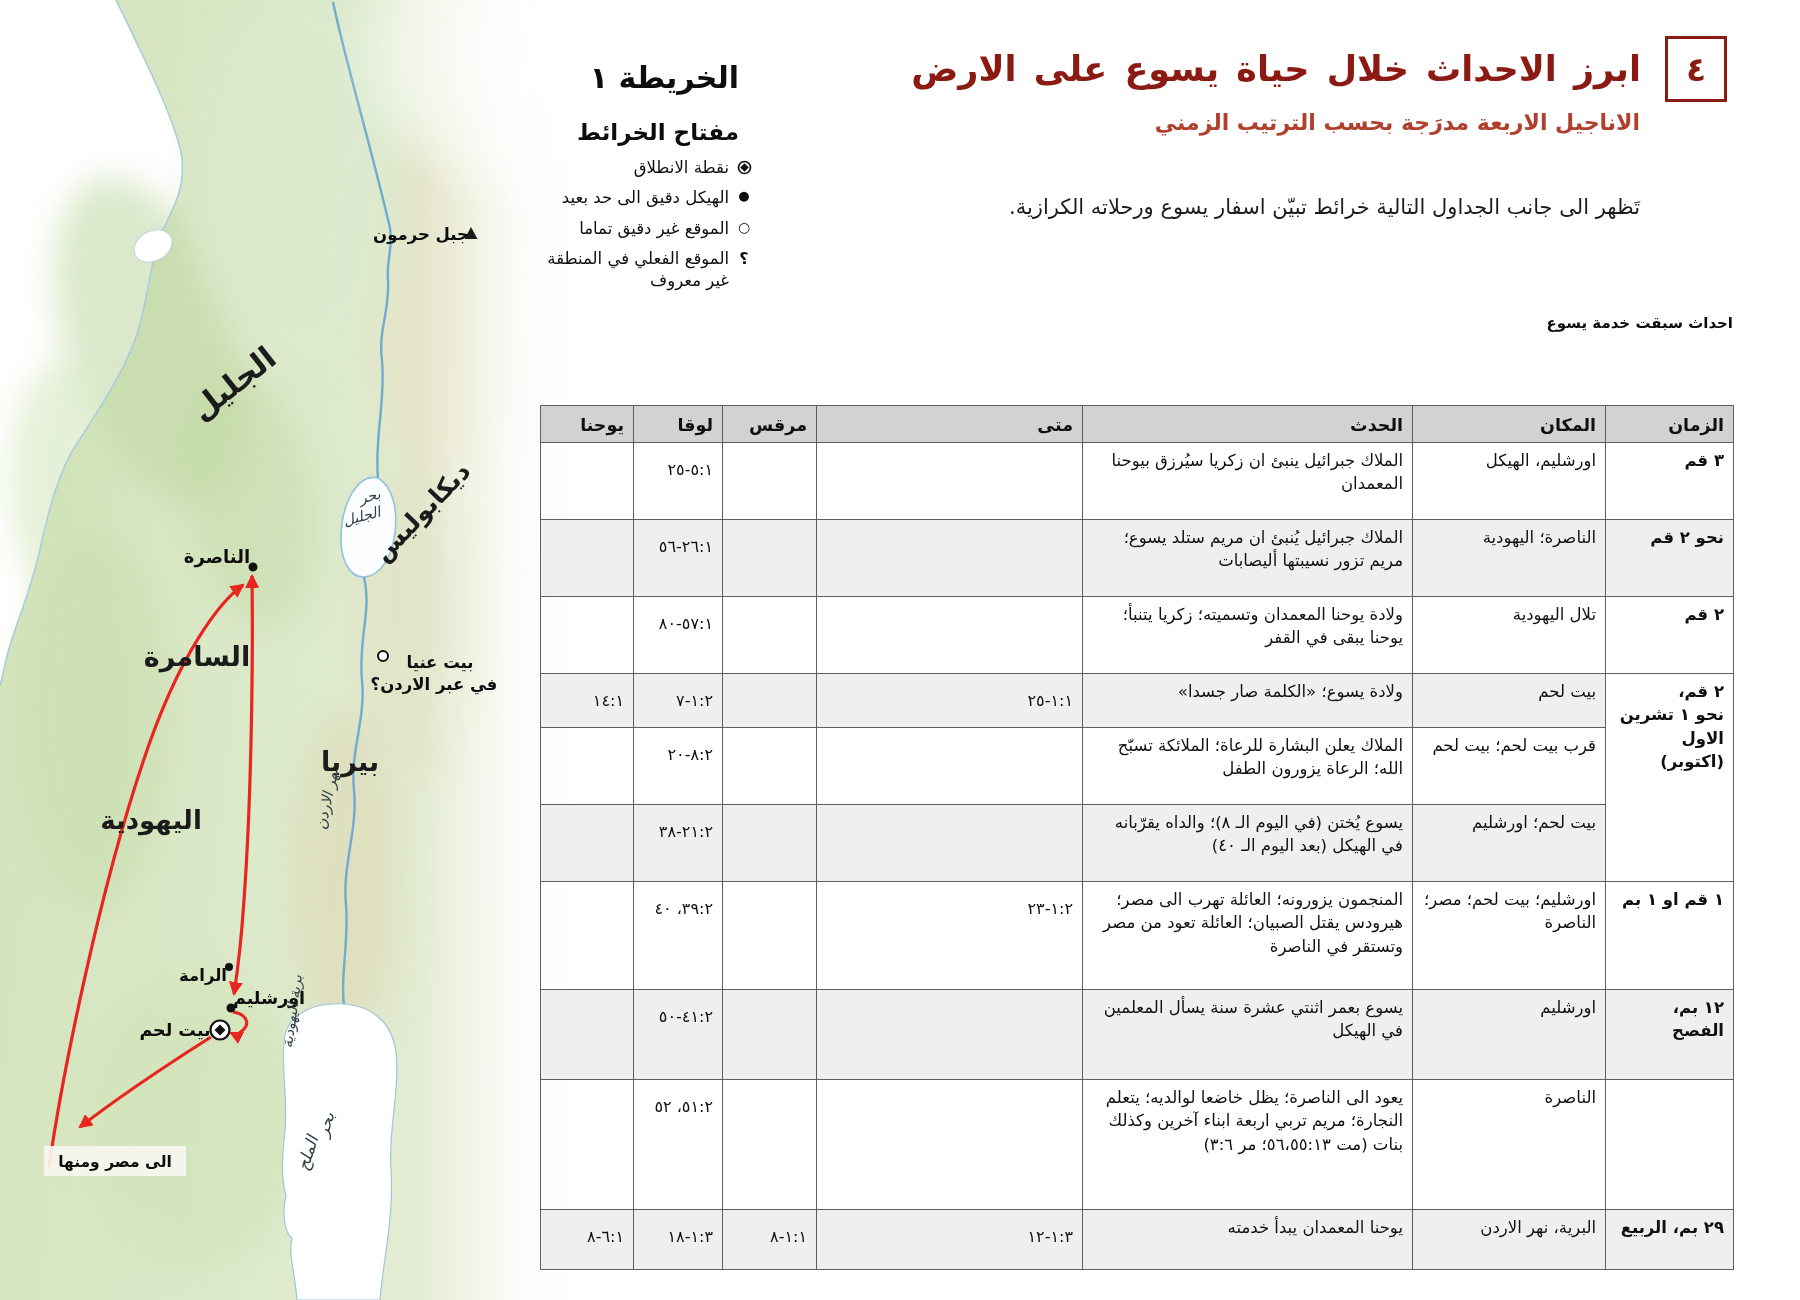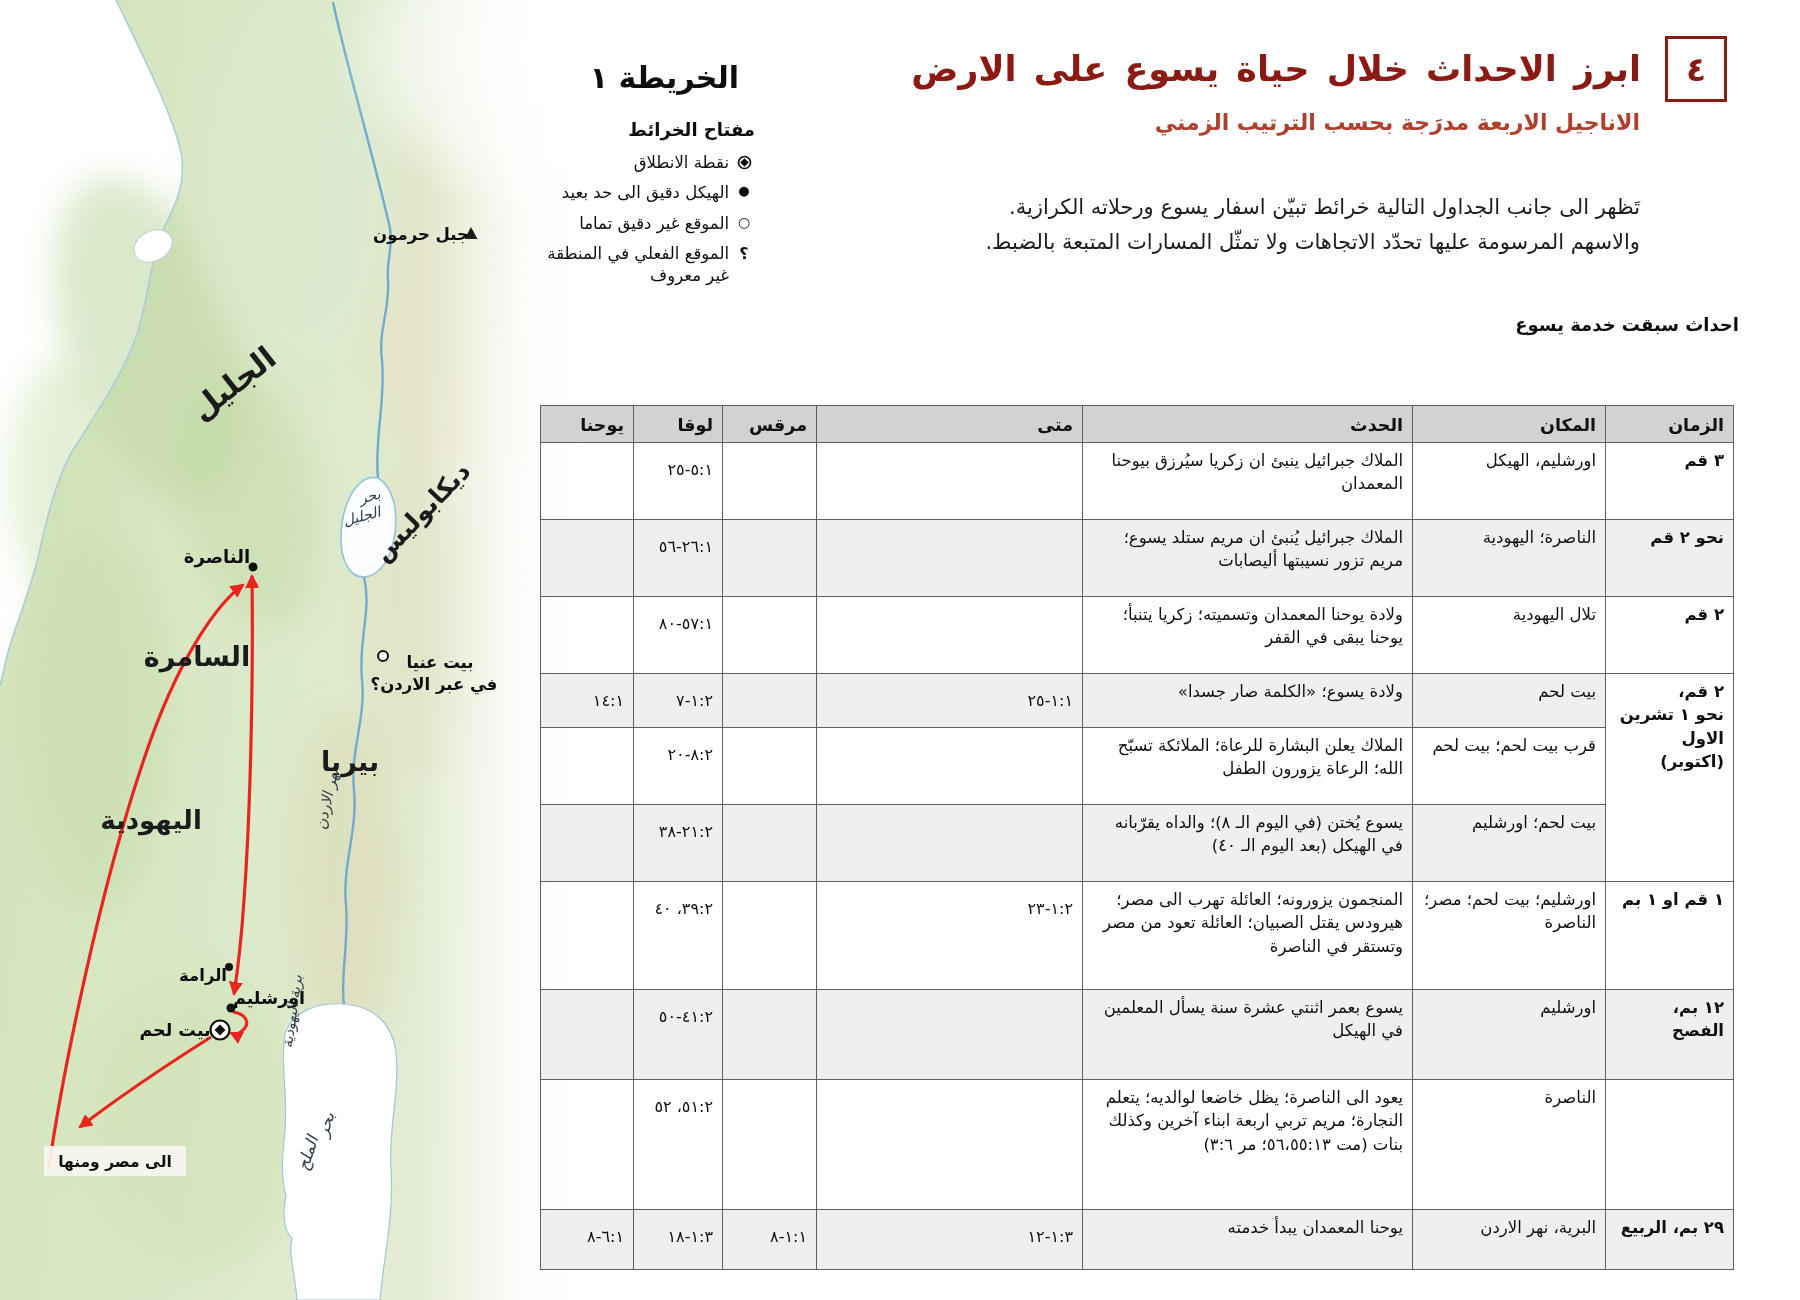--- a/index.html
+++ b/index.html
@@ -7,25 +7,25 @@
     width:1800px;height:1300px;position:relative;overflow:hidden;
     background:#ffffff;font-family:"DejaVu Sans",sans-serif;color:#111;
   }
   
   .masthead{position:absolute;top:36px;right:73px;display:flex;direction:rtl;align-items:center;gap:24px;}
   .num-box{width:56px;height:60px;border:3px solid #8b1a12;display:flex;align-items:center;justify-content:center;
            font-size:33px;font-weight:bold;color:#8b1a12;}
   .main-title{font-size:35px;font-weight:bold;color:#8b1a12;white-space:nowrap;word-spacing:5px;}
   .subtitle{position:absolute;top:110px;right:160px;font-size:22px;font-weight:bold;color:#b0402c;direction:rtl;}
   .intro{position:absolute;top:190px;right:160px;direction:rtl;text-align:right;font-size:21px;line-height:35px;color:#1c1c1c;margin-left:48px;}
-  .section-title{position:absolute;top:314px;right:61px;direction:rtl;font-size:18px;font-weight:bold;color:#0d0d0d;}
+  .section-title{position:absolute;top:314px;right:67px;direction:rtl;font-size:15px;font-weight:bold;color:#0d0d0d;}
   
   .map-key{position:absolute;top:44px;right:1045px;width:260px;direction:rtl;text-align:right;color:#0d0d0d;}
   .map-key .mk-title{font-size:30px;font-weight:bold;margin:16px;}
-  .map-key .mk-sub{font-size:18px;font-weight:600;margin:24px 0 12px;text-align:right;}
+  .map-key .mk-sub{font-size:23px;font-weight:600;margin:24px 16px 12px;text-align:right;}
   ul.key{list-style:none;margin:0;padding:0;font-size:16.5px;}
   ul.key li{display:flex;align-items:flex-start;margin-bottom:8px;line-height:1.35;}
   ul.key .b{flex:0 0 22px;width:22px;text-align:center;margin-left:4px;font-weight:bold;}
   ul.key .b svg{vertical-align:-2px;}
   ul.key li .lbl{display:block;}
   ul.key li.wrap2 .lbl{max-width:196px;}
   
   table.events{position:absolute;top:405px;left:540px;width:1193px;table-layout:fixed;border-collapse:collapse;
                direction:rtl;font-size:16.5px;color:#101010;}
   table.events th,table.events td{border:1px solid #5f5f5f;vertical-align:top;text-align:right;
@@ -174,21 +174,20 @@
   </ul>
 </div>
 
 <div class="masthead">
   <div class="num-box">٤</div>
   <div class="main-title">ابرز الاحداث خلال حياة يسوع على الارض</div>
 </div>
 <div class="subtitle">الاناجيل الاربعة مدرَجة بحسب الترتيب الزمني</div>
 <div class="intro">
   <div>تَظهر الى جانب الجداول التالية خرائط تبيّن اسفار يسوع ورحلاته الكرازية.</div>
-  <div>والاسهم المرسومة عليها تحدّد الاتجاهات ولا تمثّل المسارات المتبعة بالضبط.</div>
 </div>
 
 <div class="section-title">احداث سبقت خدمة يسوع</div>
 
 <table class="events">
   <colgroup>
     <col style="width:128px">
       <col style="width:193px">
       <col style="width:330px">
     <col style="width:266px">

